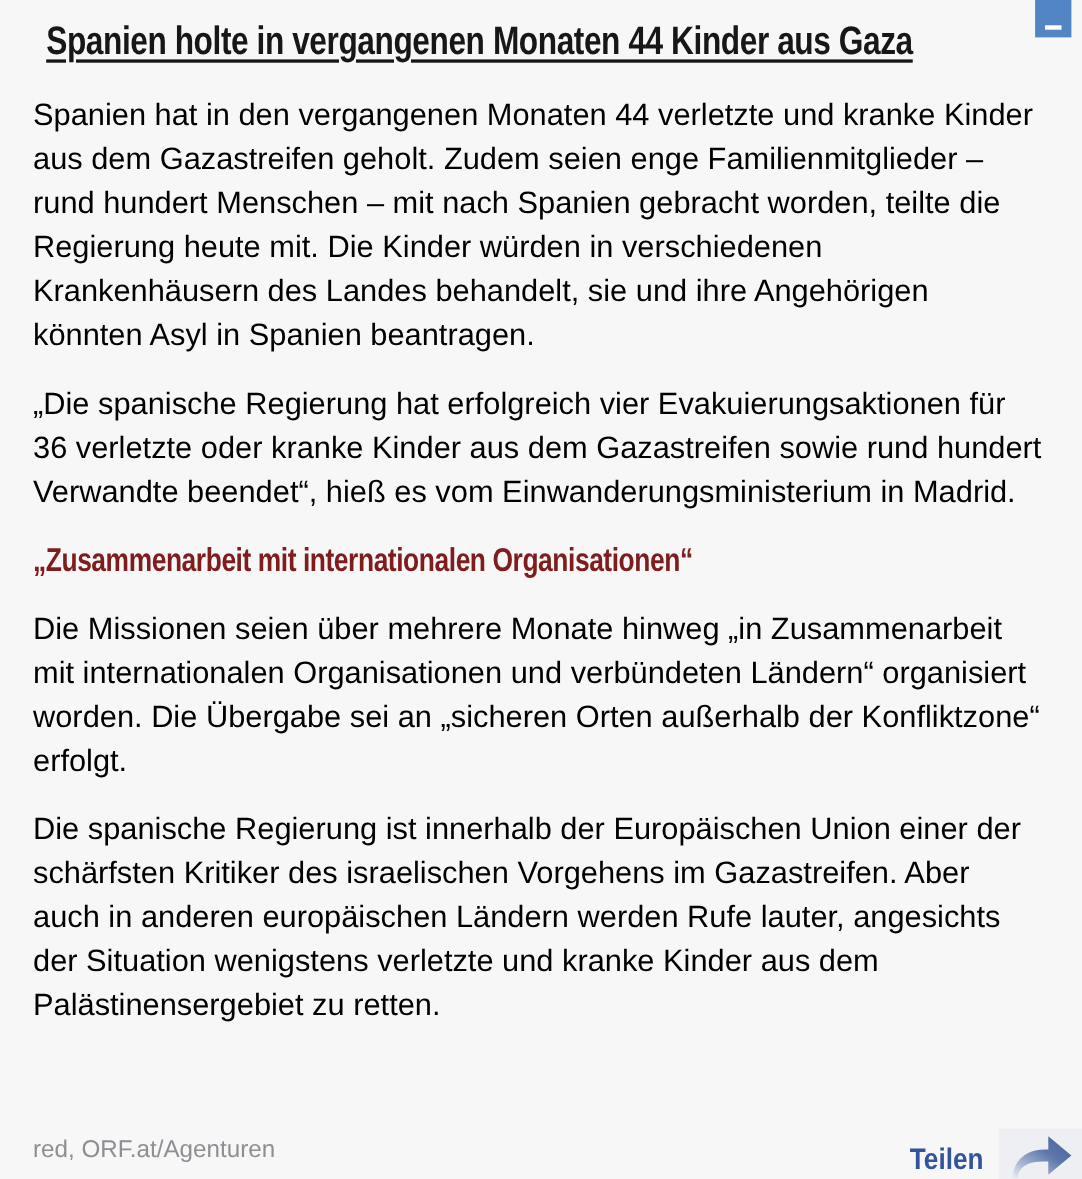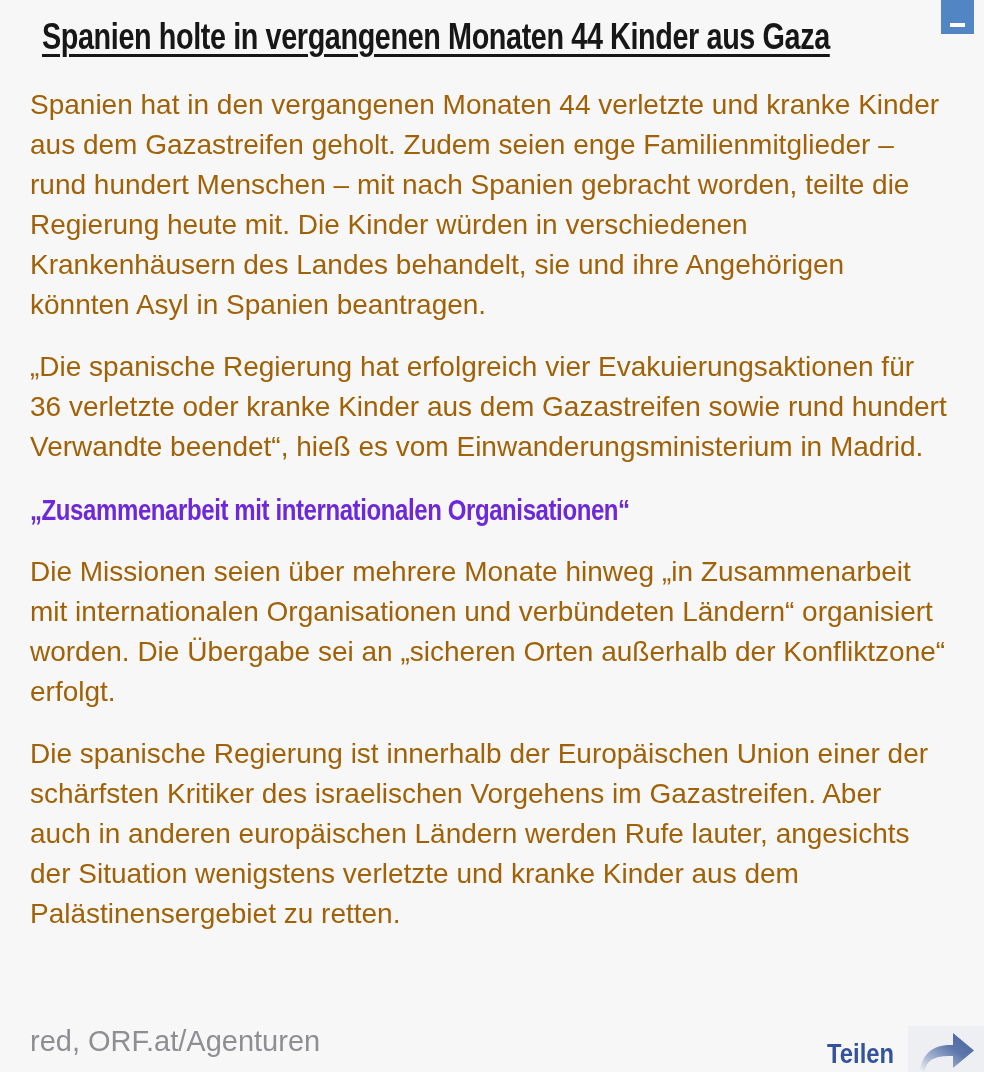--- a/index.html
+++ b/index.html
@@ -54,44 +54,44 @@
     text-decoration-thickness: 2.5px;
     text-underline-offset: 5px;
     letter-spacing: -0.5px;
     cursor: pointer;
   }
 
   p.body-text {
     font-size: 28px;
     line-height: 40px;
     margin: 0 0 22px 0;
-    color: #a16207;
+    color: #000000;
   }
 
   h2.subheading {
     margin: 26px 0 24px 0;
     font-size: 30px;
     line-height: 1.15;
     font-weight: bold;
-    color: #6d28d9;
+    color: #7f1d1d;
     white-space: nowrap;
   }
   h2.subheading .squeeze {
     display: inline-block;
     transform: scaleX(0.80);
     transform-origin: 0 50%;
     letter-spacing: -0.5px;
   }
 
   
   .byline {
     position: absolute;
     left: 30px;
     bottom: 14px;
-    font-size: 29px;
+    font-size: 22px;
     color: #8e8e93;
   }
 
   .share-label {
     position: absolute;
     right: 90px;
     bottom: 2px;
     font-size: 27px;
     font-weight: bold;
     color: #33539c;

